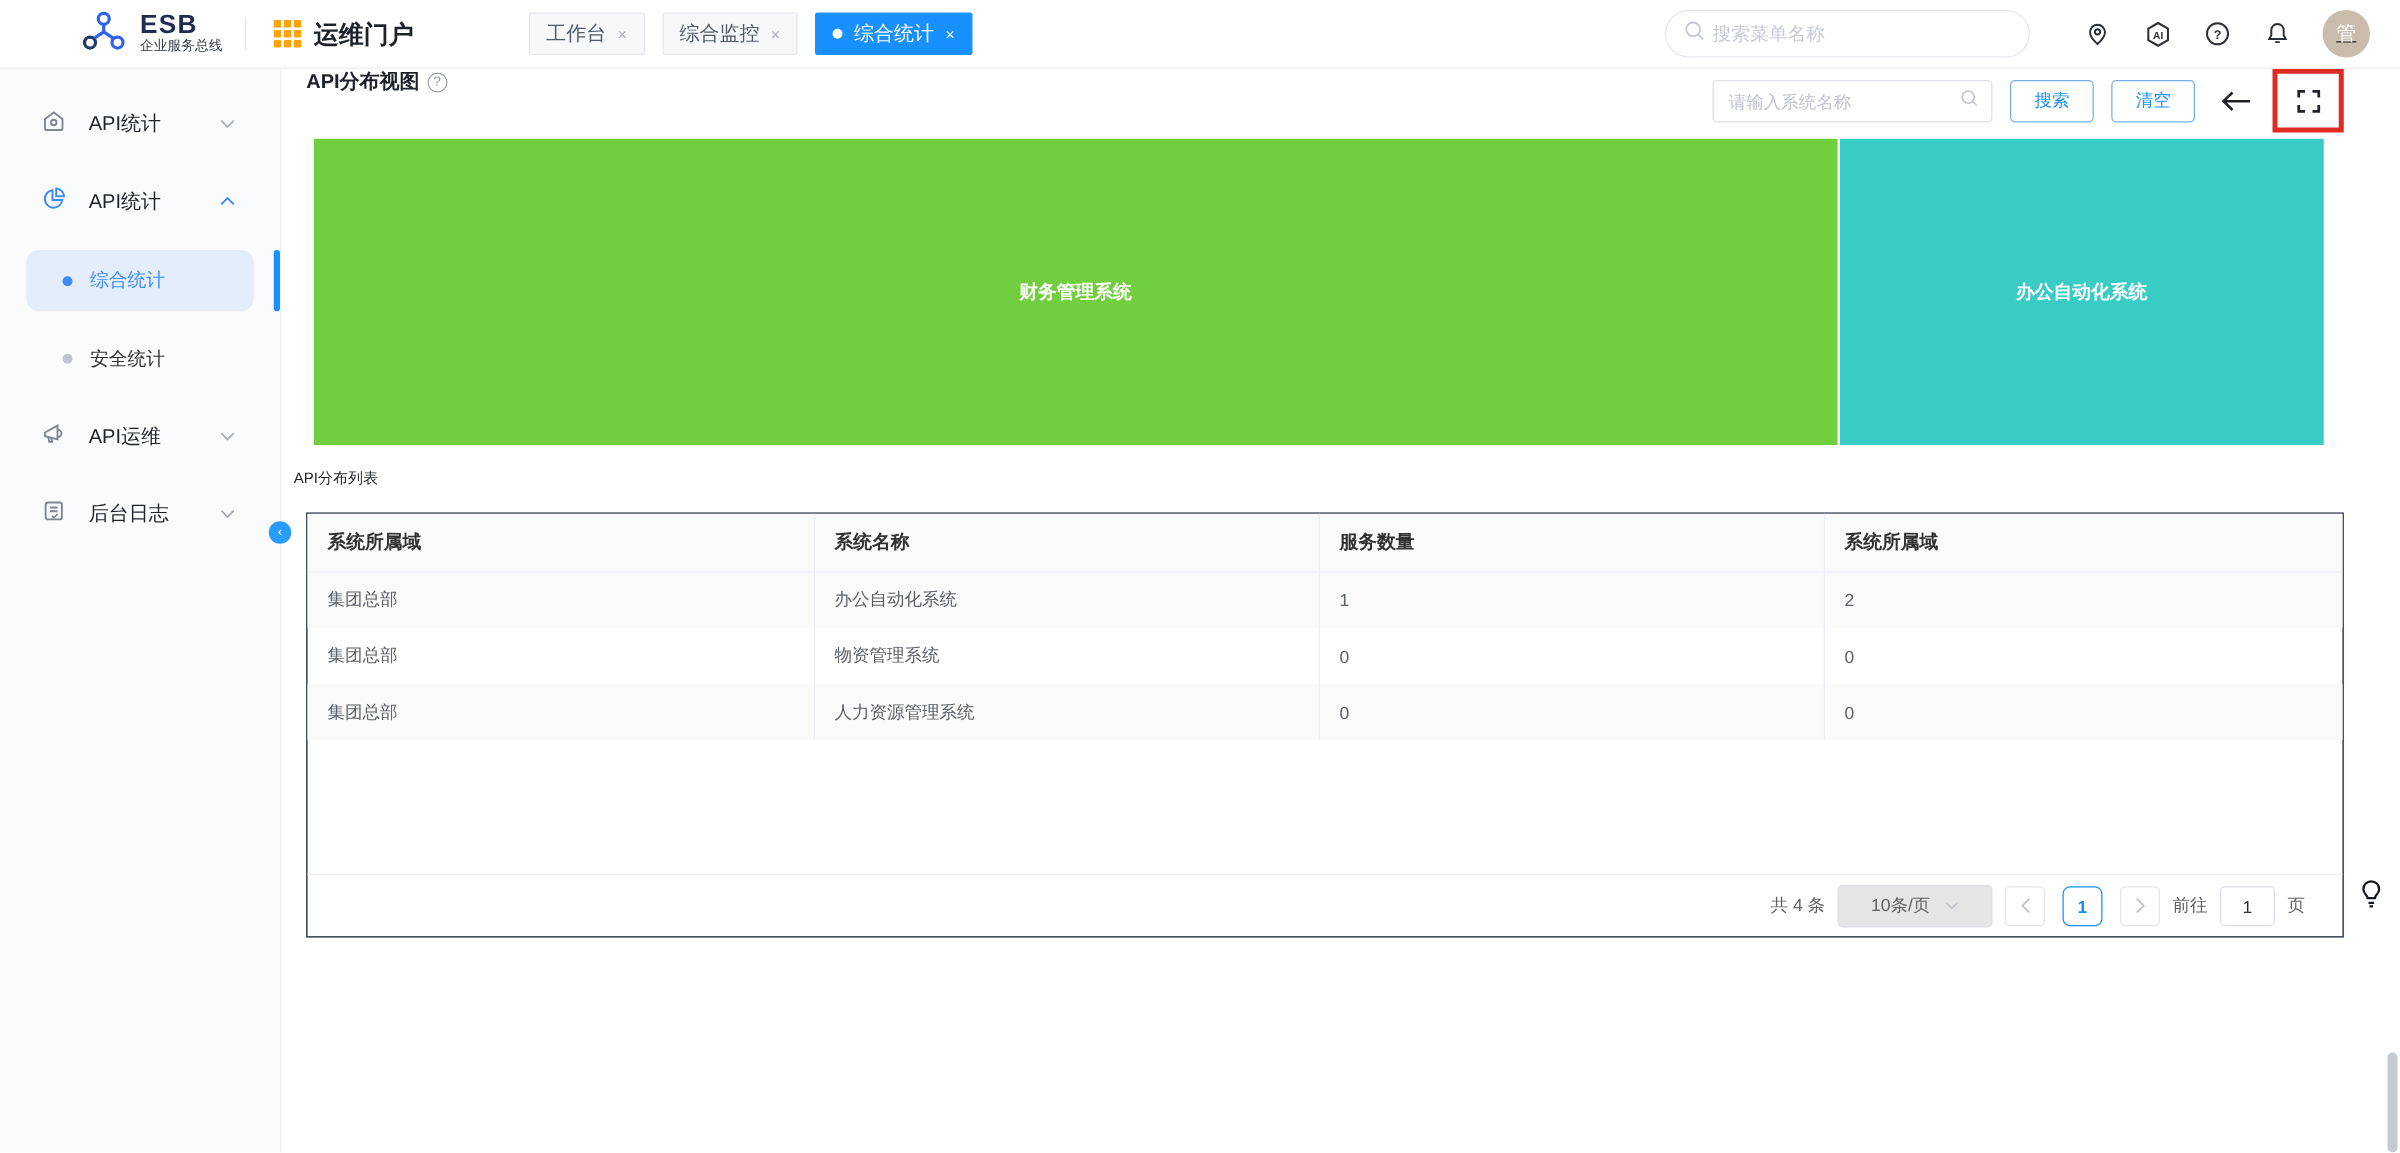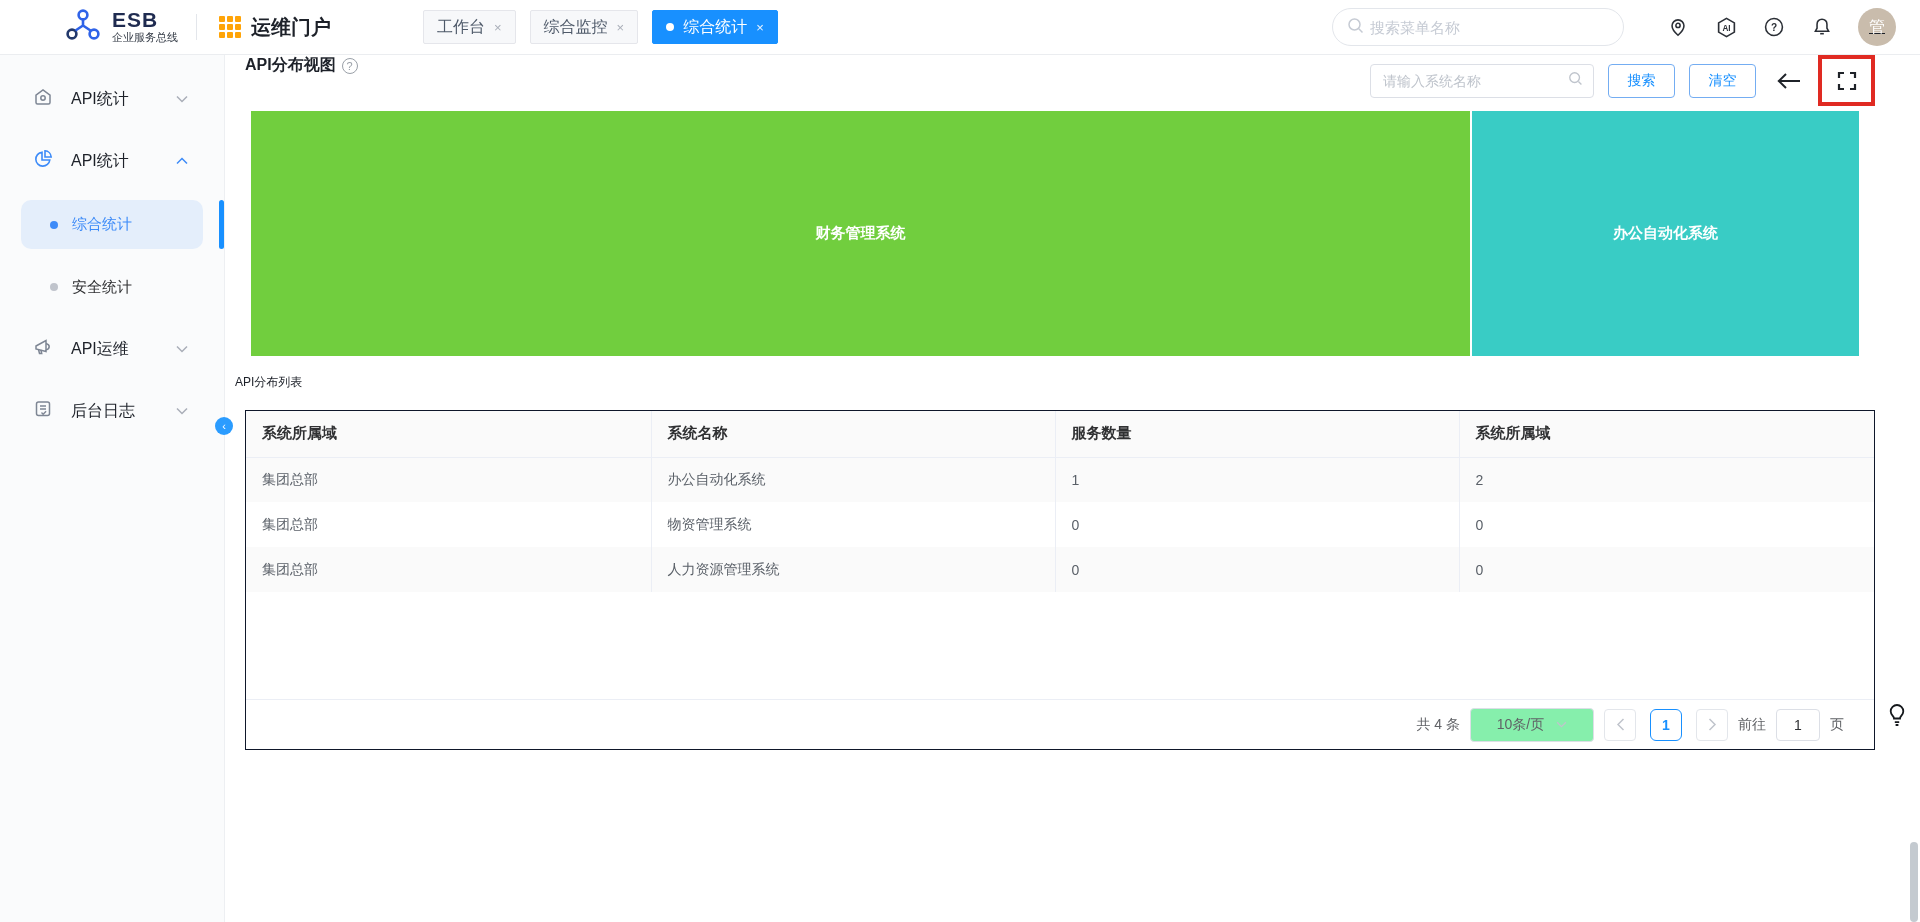--- a/index.html
+++ b/index.html
@@ -89,21 +89,21 @@
   col.c1 { width:405px; } col.c2 { width:404px; } col.c3 { width:404px; }
   th { height:46px; text-align:left; padding-left:16px; font-size:15px; font-weight:bold;
     color:#303133; background:#fafafa; border-right:1px solid #ebeef5; border-bottom:1px solid #ebeef5; }
   th:last-child, td:last-child { border-right:none; }
   td { height:45px; padding-left:16px; font-size:14px; color:#5a6068; border-right:1px solid #ebeef5; }
   tr.sel td { background:#edf4fd; }
   tr.stripe td { background:#fafafa; }
   .table-empty { height:107px; }
   .pagination { height:50px; border-top:1px solid #ebeef5; display:flex; align-items:center;
     justify-content:flex-end; gap:10px; padding-right:30px; font-size:14px; color:#606266; }
-  .pg-size { width:124px; height:34px; border:1px solid #dcdfe6; border-radius:4px; background:#86efac;
+  .pg-size { width:124px; height:34px; border:1px solid #dcdfe6; border-radius:4px; background:#e5e5e5;
     display:flex; align-items:center; justify-content:center; gap:12px; color:#606266; cursor:pointer; }
   .pg-btn { width:32px; height:32px; border:1px solid #e3e6eb; border-radius:4px; background:#fff;
     color:#c0c4cc; font-size:14px; display:flex; align-items:center; justify-content:center; cursor:pointer; }
   .pg-cur { width:32px; height:32px; border:1px solid #1890ff; border-radius:6px; background:#fff;
     color:#1890ff; font-weight:bold; font-size:14px; display:flex; align-items:center; justify-content:center; cursor:pointer; margin:0 4px; }
   .pg-goto-input { width:44px; height:32px; border:1px solid #dcdfe6; border-radius:4px; text-align:center;
     font-size:14px; color:#303133; font-family:inherit; outline:none; }
 
   .bulb { position:absolute; right:14px; top:703px; cursor:pointer; }
   .scroll-thumb { position:absolute; right:2px; bottom:0; width:8px; height:80px;

